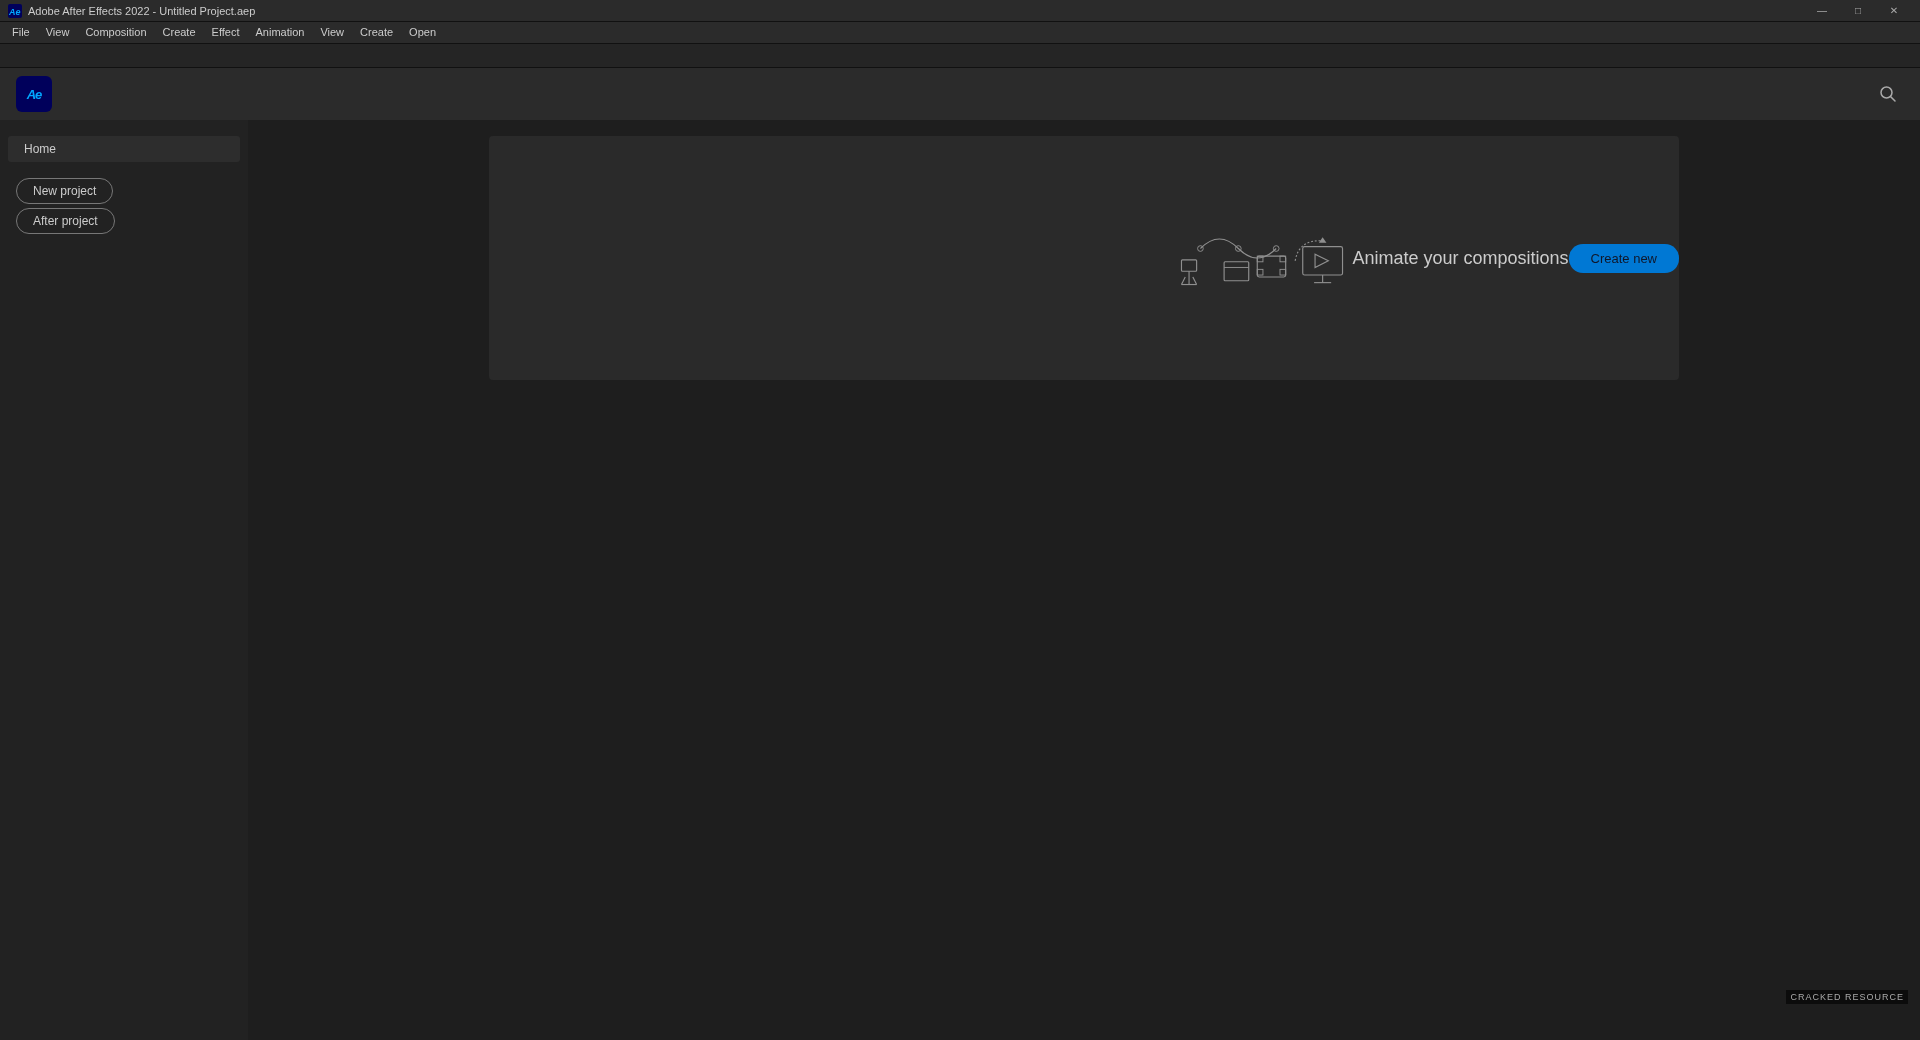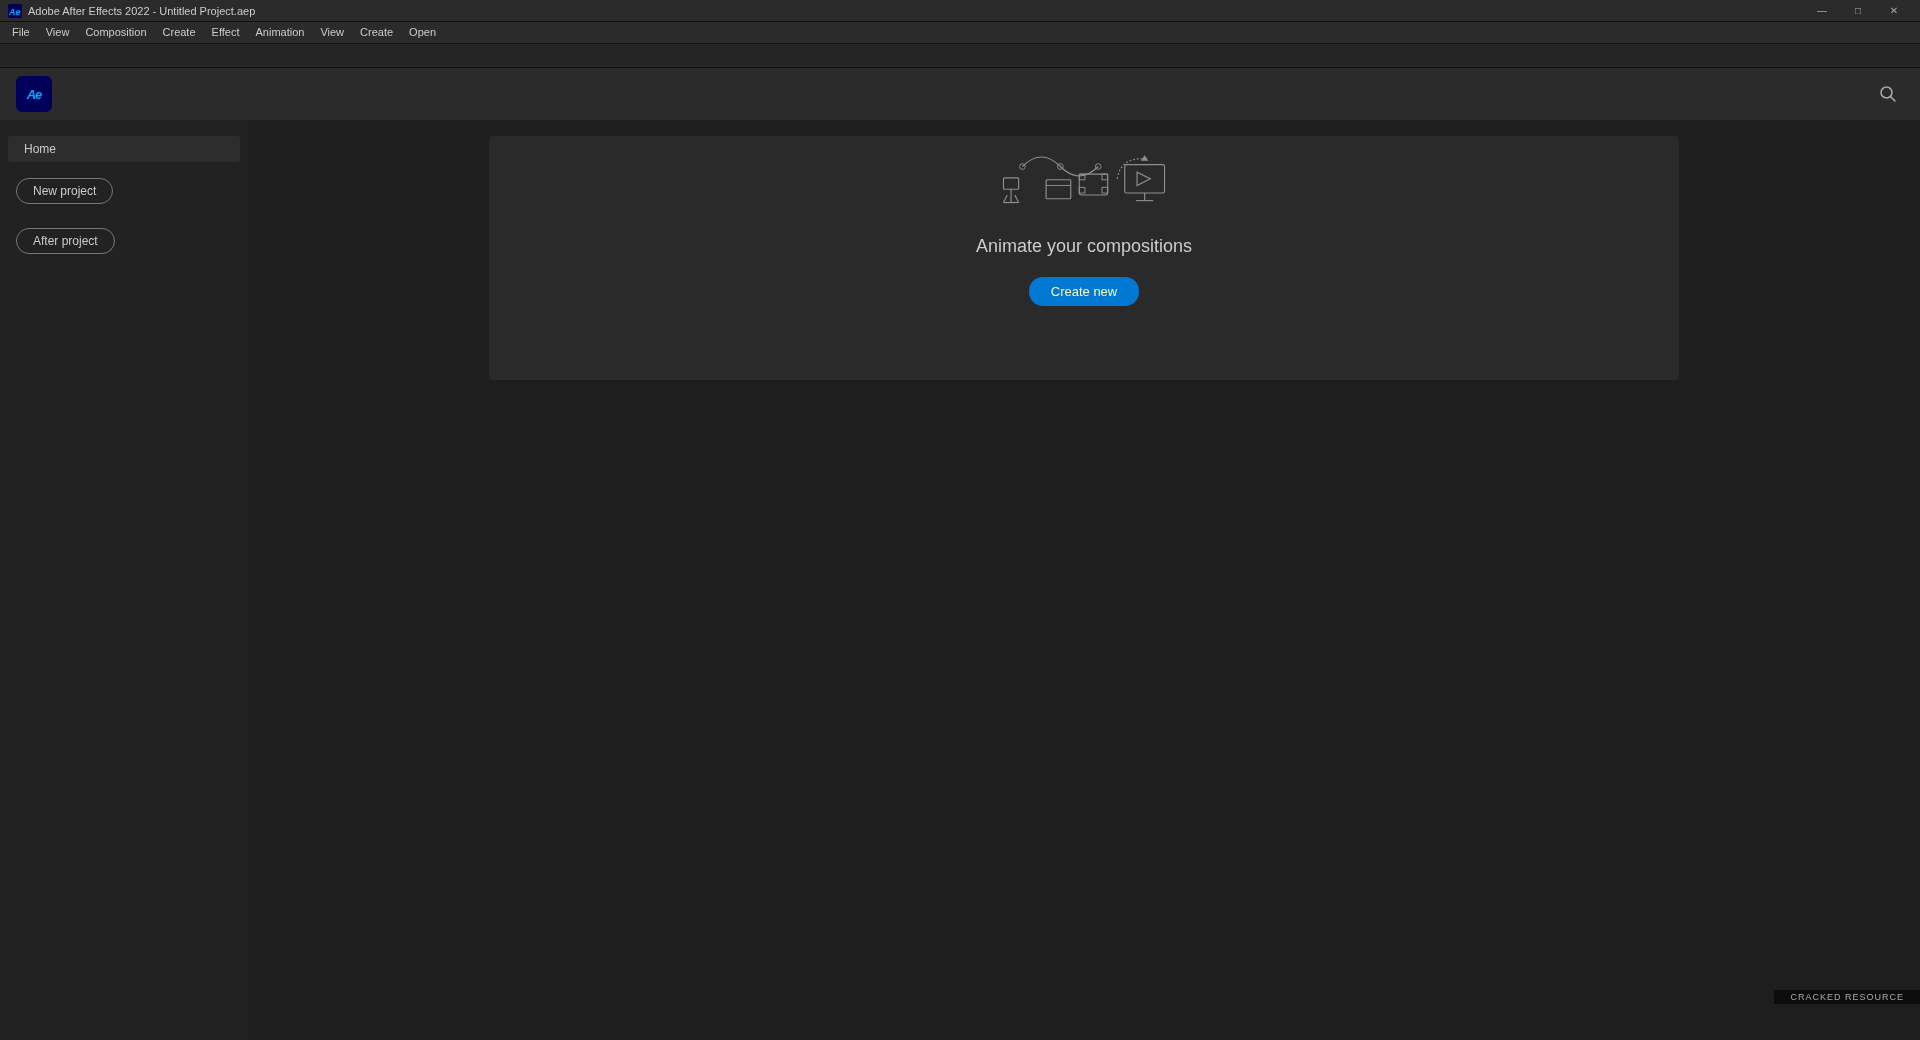--- a/index.html
+++ b/index.html
@@ -157,21 +157,21 @@
       background: #2d2d2d;
       margin: 4px 8px;
       border-radius: 3px;
     }
 
     #sidebar-buttons {
       margin-top: 16px;
       padding: 0 16px;
       display: flex;
       flex-direction: column;
-      gap: 24px;
+      gap: 4px;
     }
 
     .sidebar-btn {
       background: transparent;
       border: 1px solid #777;
       color: #cccccc;
       border-radius: 14px;
       padding: 5px 16px;
       font-size: 12px;
       cursor: pointer;
@@ -191,59 +191,58 @@
     }
 
     
     #hero-card {
       width: 100%;
       max-width: 1190px;
       height: 244px;
       background: #2a2a2a;
       border-radius: 4px;
       display: flex;
-      flex-direction: column;
-      align-items: center;
-      justify-content: flex-start;
-      gap: 20px;
+      flex-direction: row;
+      align-items: center;
+      justify-content: flex-end;
     }
 
     #hero-illustration {
       width: 180px;
       height: 80px;
       display: flex;
       align-items: center;
       justify-content: center;
     }
 
     #hero-title {
       font-size: 18px;
       color: #cccccc;
       font-weight: 400;
     }
 
     #create-new-btn {
       background: #0078d4;
-      color: #fef9c3;
+      color: #0f172a;
       border: none;
       border-radius: 14px;
       padding: 7px 22px;
       font-size: 13px;
       cursor: pointer;
     }
 
     
     #watermark {
       position: fixed;
       bottom: 36px;
-      right: 0;
+      right: 12px;
       background: rgba(0,0,0,0.6);
       color: #aaa;
       font-size: 9px;
-      padding: 2px 16px;
+      padding: 2px 4px;
       letter-spacing: 1px;
     }
 
     
     .illus-svg {
       opacity: 0.7;
     }
   </style>
 </head>
 <body>

